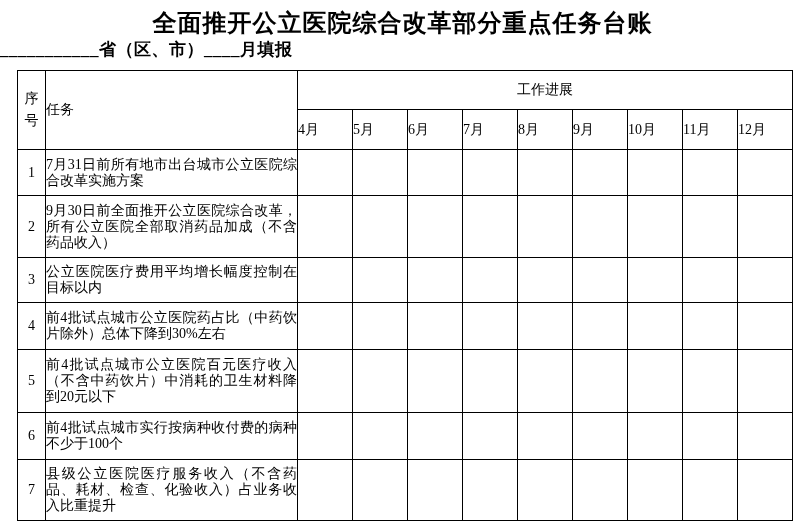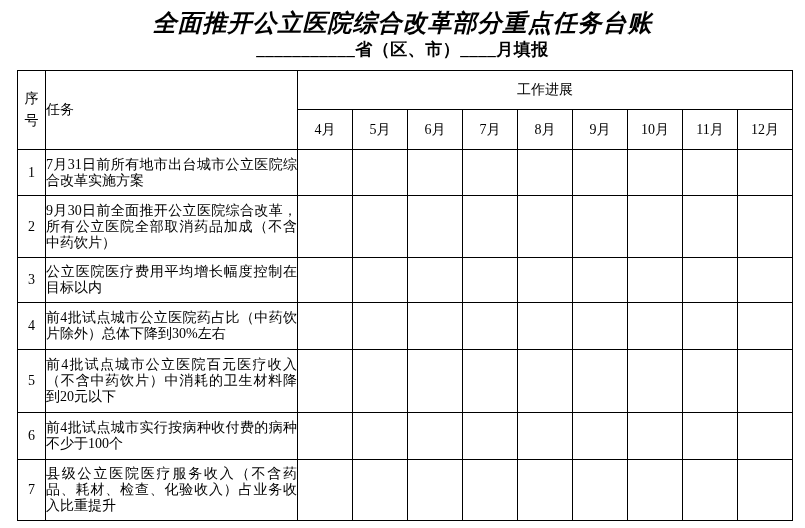--- a/index.html
+++ b/index.html
@@ -13,24 +13,23 @@
     position: relative;
     overflow: hidden;
   }
   .doc-title {
     text-align: center;
     margin-top: 9px;
     font-size: 24px;
     font-weight: bold;
     letter-spacing: 1px;
     line-height: 28px;
-    font-style: italic;
   }
   .doc-subtitle {
-    text-align: center;
+    text-align: left;
     margin-top: 3px;
     font-size: 17px;
     font-weight: bold;
     letter-spacing: 0.5px;
     line-height: 20px;
   }
   table.ledger {
     position: absolute;
     left: 17px;
     top: 70px;
@@ -57,21 +56,21 @@
     text-align: left;
     vertical-align: middle;
   }
   th.h-progress {
     height: 38px;
     text-align: center;
     vertical-align: middle;
   }
   th.h-month {
     height: 39px;
-    text-align: center;
+    text-align: left;
     vertical-align: middle;
   }
   td.cell-num {
     text-align: center;
     vertical-align: middle;
     font-size: 14px;
   }
   td.cell-task {
     text-align: justify;
     vertical-align: middle;
@@ -130,21 +129,21 @@
         <td class="cell-progress"></td>
         <td class="cell-progress"></td>
         <td class="cell-progress"></td>
         <td class="cell-progress"></td>
         <td class="cell-progress"></td>
         <td class="cell-progress"></td>
         <td class="cell-progress"></td>
       </tr>
     <tr style="height:62px">
       <td class="cell-num">2</td>
-      <td class="cell-task">9月30日前全面推开公立医院综合改革，所有公立医院全部取消药品加成（不含中药饮片）</td>
+      <td class="cell-task">9月30日前全面推开公立医院综合改革，所有公立医院全部取消药品加成（不含药品收入）</td>
     <td class="cell-progress"></td>
         <td class="cell-progress"></td>
         <td class="cell-progress"></td>
         <td class="cell-progress"></td>
         <td class="cell-progress"></td>
         <td class="cell-progress"></td>
         <td class="cell-progress"></td>
         <td class="cell-progress"></td>
         <td class="cell-progress"></td>
       </tr>

